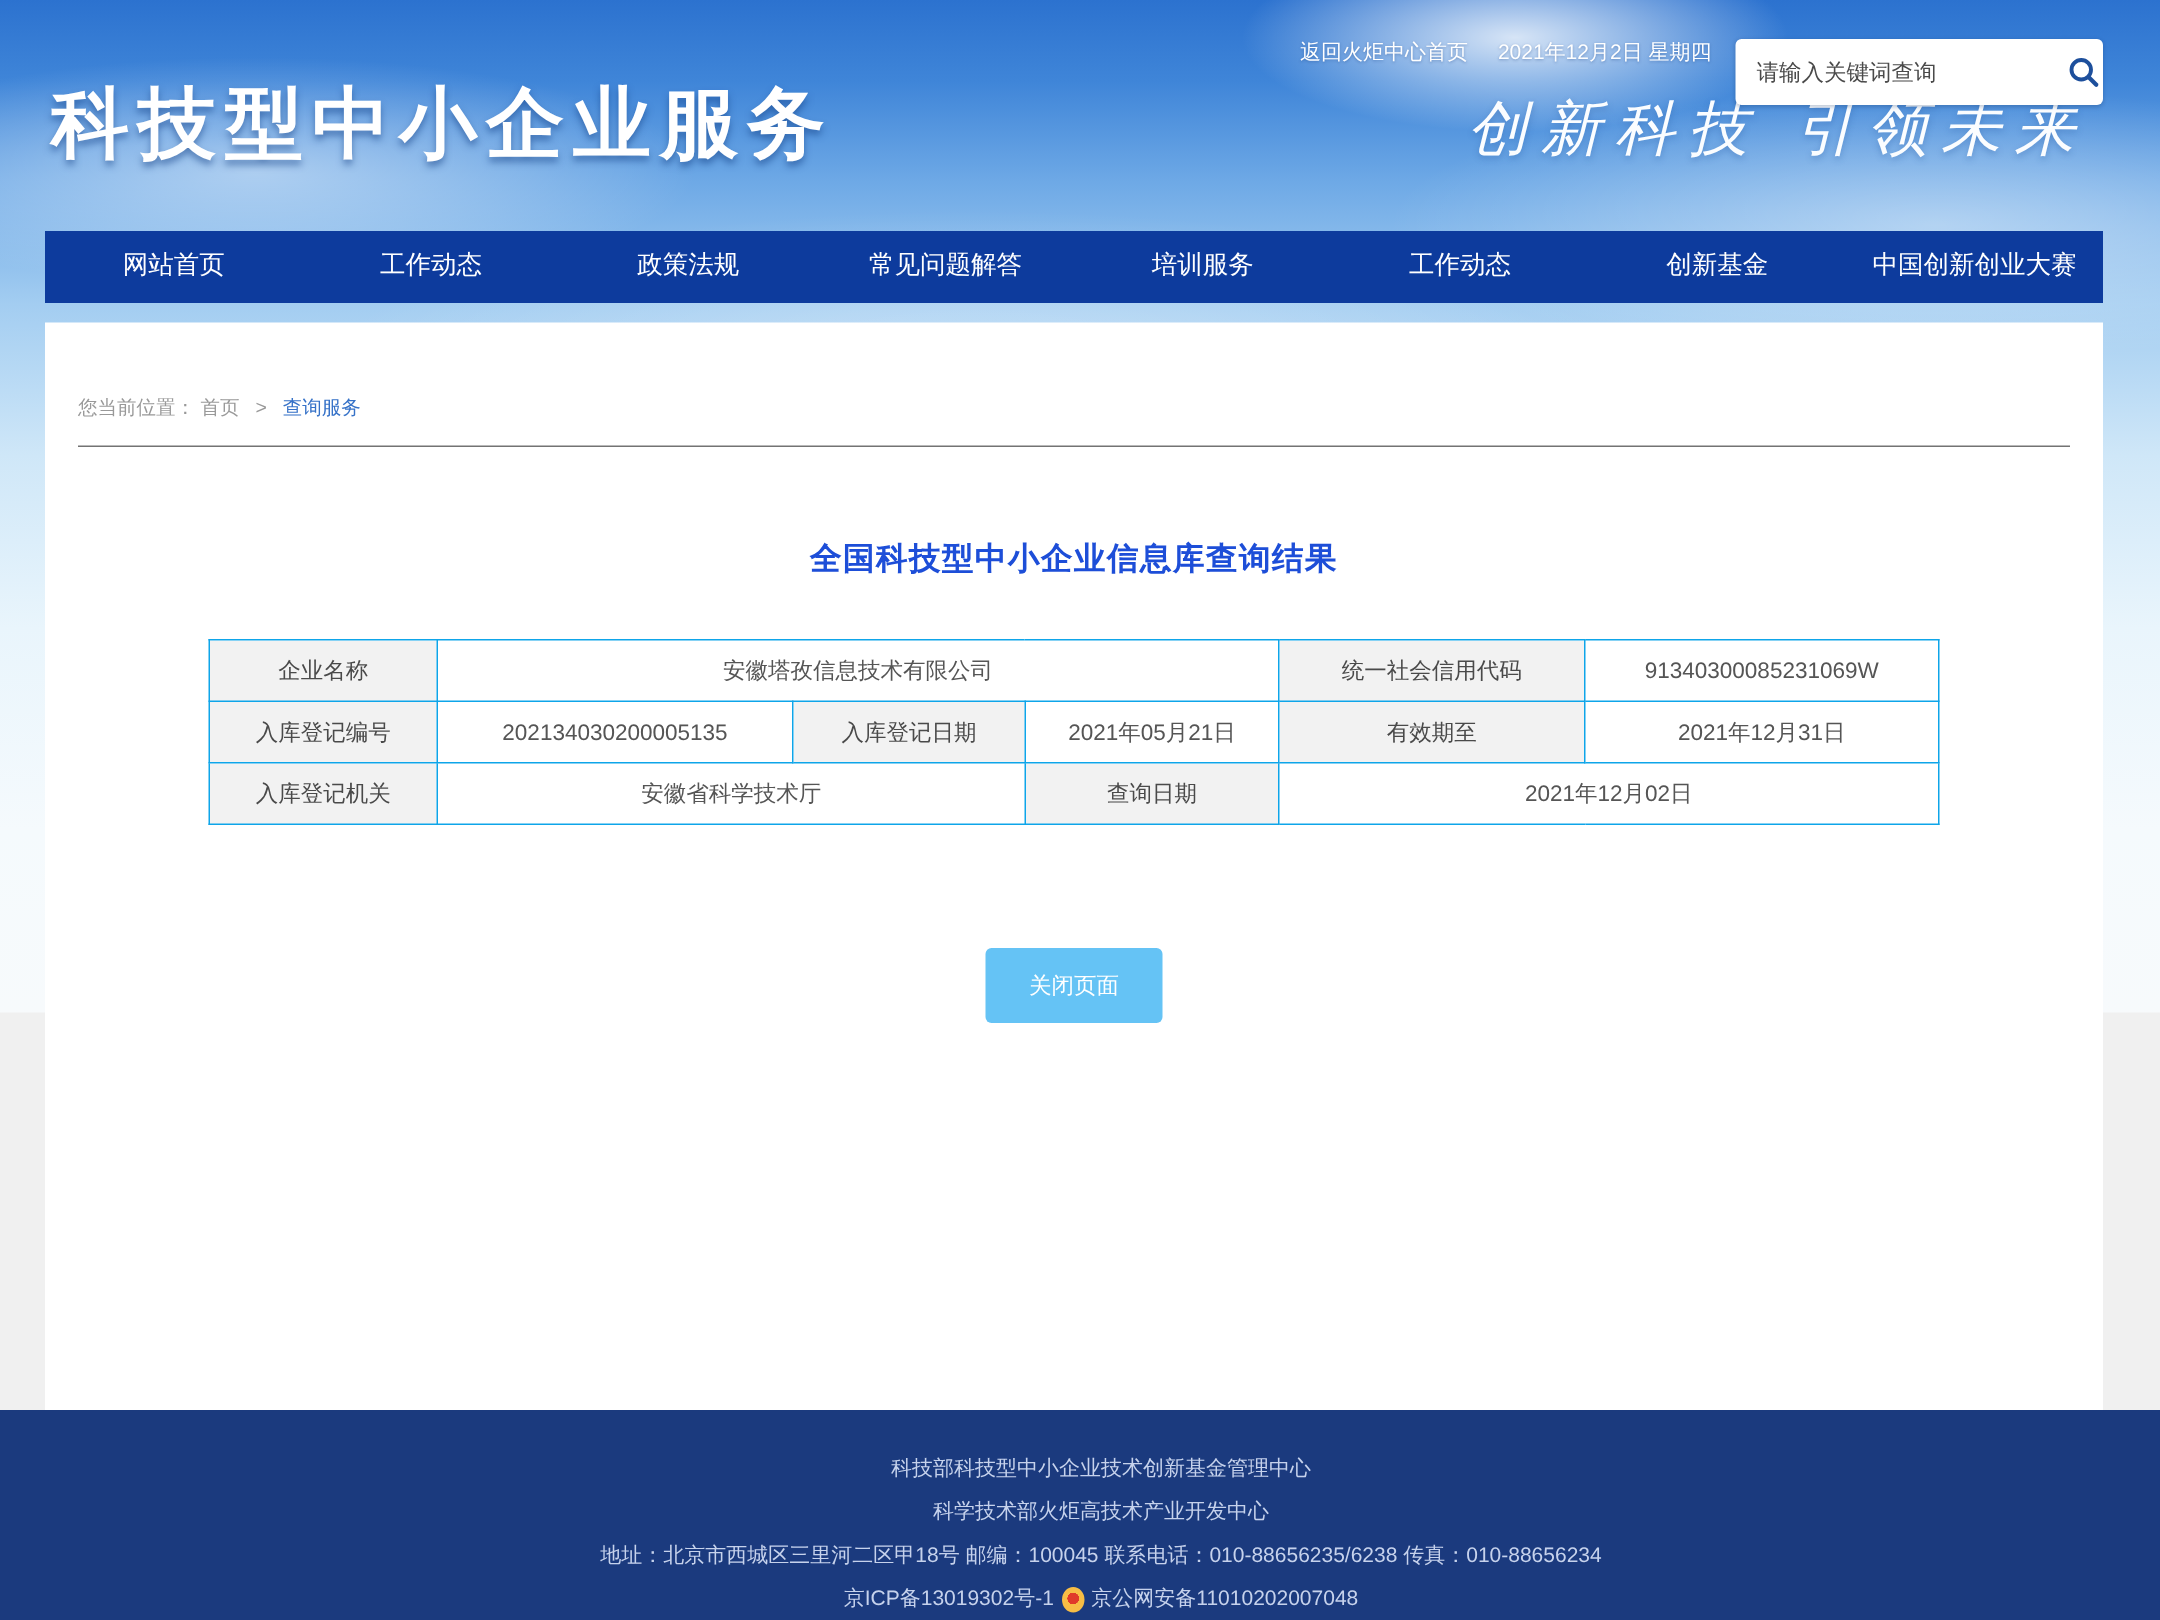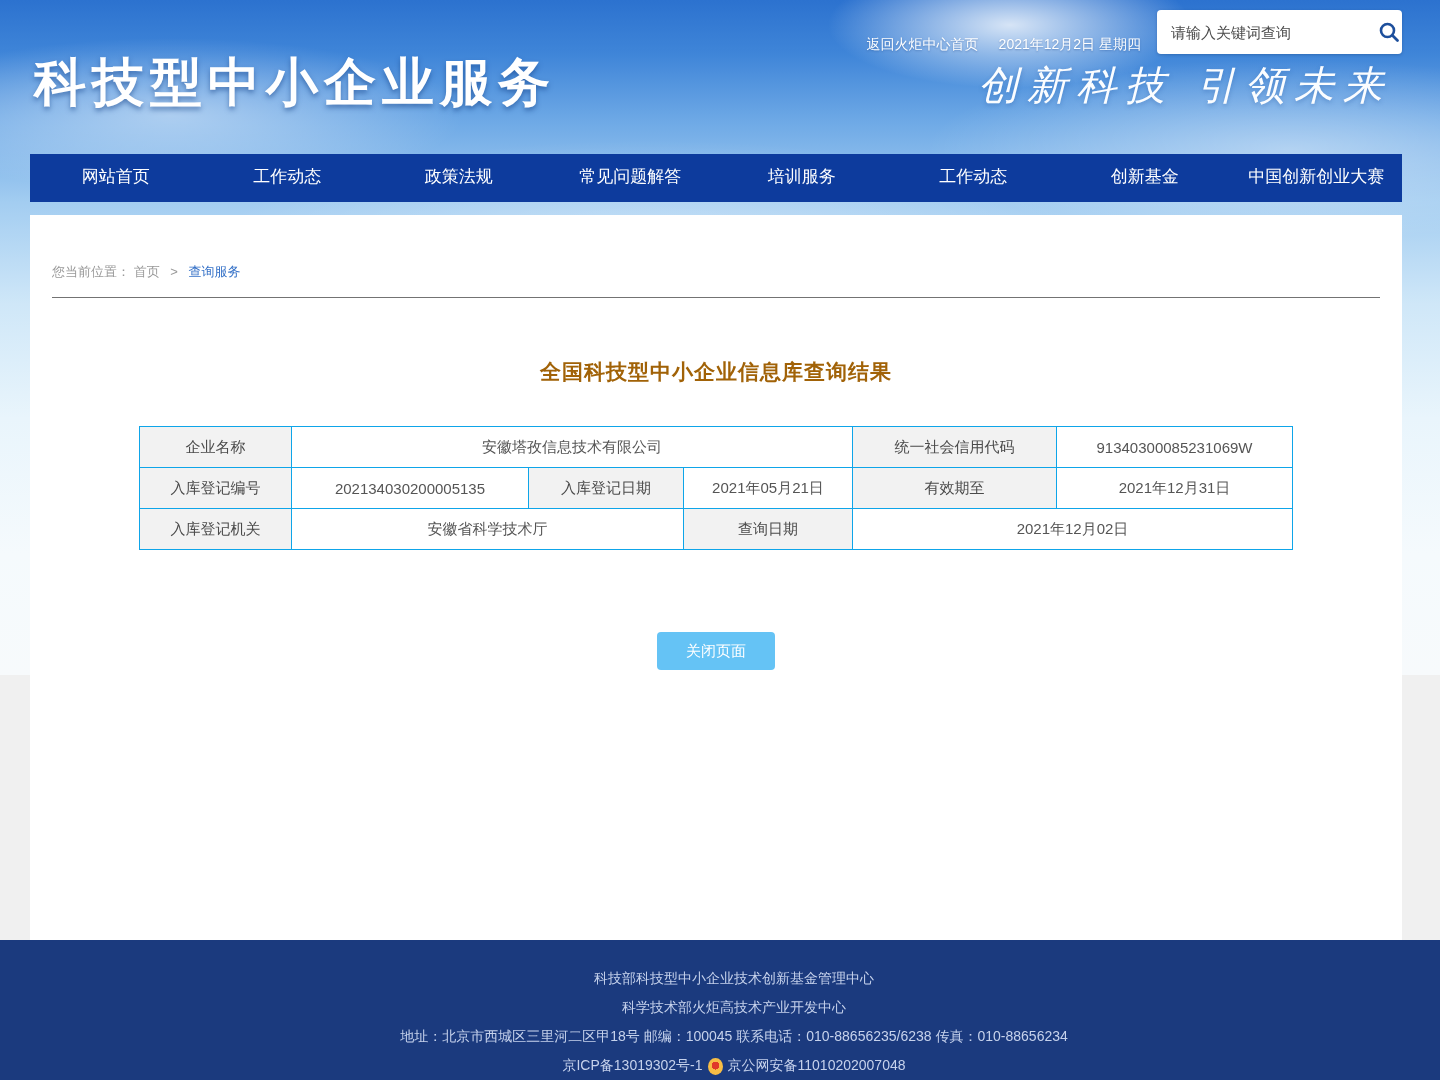--- a/index.html
+++ b/index.html
@@ -16,22 +16,22 @@
     background:
       radial-gradient(ellipse 260px 90px at 1010px 25px,  rgba(255,255,255,0.80), rgba(255,255,255,0) 70%),
       radial-gradient(ellipse 420px 110px at 170px 115px, rgba(255,255,255,0.45), rgba(255,255,255,0) 70%),
       radial-gradient(ellipse 520px 130px at 1290px 150px, rgba(255,255,255,0.40), rgba(255,255,255,0) 70%),
       radial-gradient(ellipse 600px 160px at 650px 260px, rgba(255,255,255,0.35), rgba(255,255,255,0) 75%),
       linear-gradient(180deg, #2c72cf 0%, #3f85d8 8%, #6ea9e6 18%, #a3cdf1 30%, #cfe7f8 45%, #e9f5fc 62%, #f5fafd 82%, #f7fafc 100%);
   }
 
   
   .topbar {
-    position: absolute; top: 14px; right: 38px; height: 40px;
-    display: flex; align-items: flex-end; z-index: 5; margin-left: 12px;
+    position: absolute; top: 26px; right: 38px; height: 40px;
+    display: flex; align-items: flex-start; z-index: 5; margin-left: 12px;
   }
   .top-link { color: #ffffff; font-size: 14px; text-decoration: none; margin-right: 20px; text-shadow: 0 1px 2px rgba(20,60,130,.4); cursor: pointer; }
   .top-date { color: #ffffff; font-size: 14px; margin-right: 16px; text-shadow: 0 1px 2px rgba(20,60,130,.4); }
   .searchbox {
     width: 245px; height: 44px; background: #ffffff; border-radius: 4px;
     display: flex; align-items: center; box-shadow: 0 1px 3px rgba(0,30,80,.25);
   }
   .searchbox input {
     border: none; outline: none; background: transparent; flex: 1;
     margin-left: 12px; font-size: 15px; color: #333;
@@ -71,34 +71,34 @@
   .breadcrumb {
     margin: 4px 22px; padding: 44px 0 16px 0;
     border-bottom: 1px solid #737373; font-size: 13px; color: #999999;
   }
   .bc-home { color: #999999; text-decoration: none; cursor: pointer; }
   .bc-sep { margin: 0 7px; color: #999999; }
   .bc-current { color: #3672c8; text-decoration: none; cursor: pointer; }
 
   .page-title {
     margin-top: 60px; text-align: center;
-    font-size: 21px; font-weight: bold; color: #a16207; letter-spacing: 1px;
+    font-size: 21px; font-weight: bold; color: #1d4ed8; letter-spacing: 1px;
   }
 
   
   table.result { margin: 40px auto 0; border-collapse: collapse; width: 1153px; table-layout: fixed; }
   table.result td {
     border: 1px solid #0ea5e9; height: 41px; text-align: center;
     font-size: 15px; color: #555555; padding: 0 6px; overflow: hidden;
   }
   table.result td.lbl { background: #f2f2f2; color: #4a4a4a; }
 
   
   .close-btn {
-    display: block; margin: 82px auto 0; width: 118px; height: 38px;
+    display: block; margin: 82px auto 0; width: 118px; height: 50px;
     background: #65c3f5; border: none; border-radius: 4px;
     color: #ffffff; font-size: 15px; cursor: pointer;
     font-family: "Liberation Sans", sans-serif;
   }
 
   
   .footer {
     position: absolute; left: 0; top: 940px; width: 1440px; height: 140px;
     background: #1b3a7e; text-align: center; color: #c6d2ec; font-size: 14px; z-index: 4; padding-left: 28px;
   }

